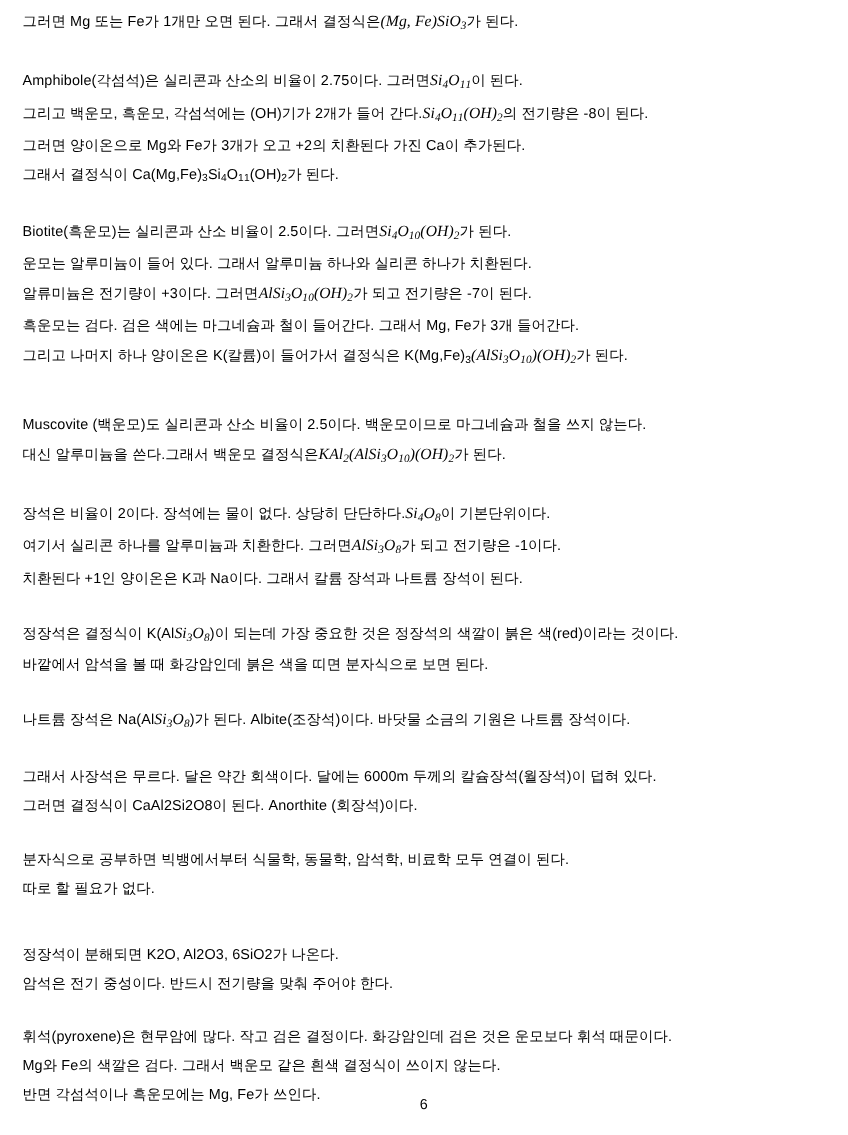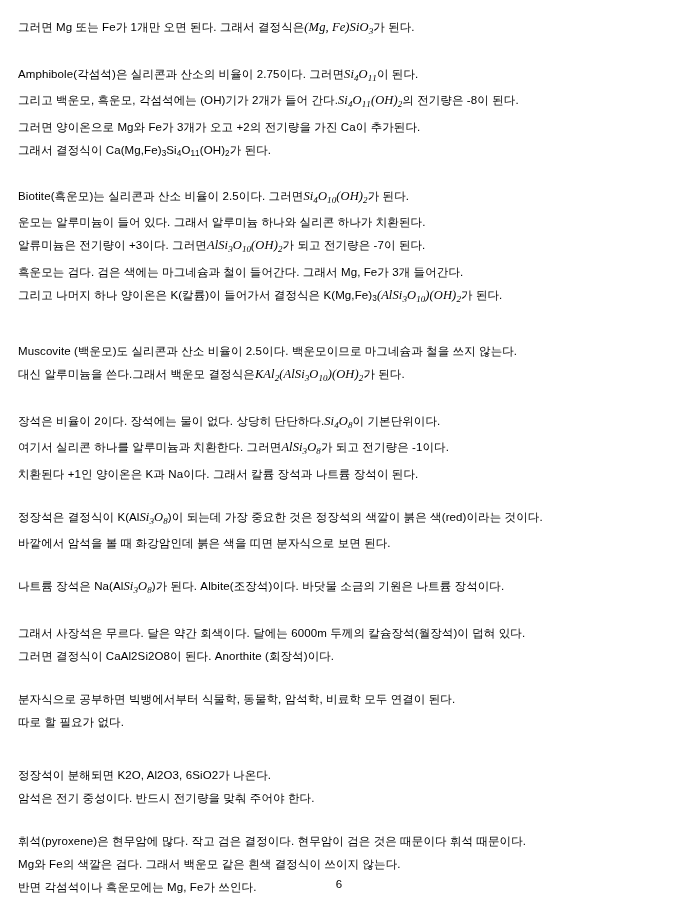--- a/index.html
+++ b/index.html
@@ -13,21 +13,21 @@
     font-family: "Liberation Sans", sans-serif;
     color: #000000;
     position: relative;
     overflow: hidden;
   }
   .page {
     position: relative;
     width: 678px;
     height: 908px;
     box-sizing: border-box;
-    padding: 16px 18px 0 18px;
+    padding: 6px 18px 0 18px;
   }
   .line {
     font-size: 11.5px;
     line-height: 23px;
     white-space: nowrap;
     letter-spacing: 0.1px;
   }
   .gap-md { height: 20px; }
   .gap-lg { height: 30px; }
   .sub { font-size: 8.2px; vertical-align: -2px; }
@@ -52,21 +52,21 @@
 </style>
 </head>
 <body>
 
 <div class="page">
   <div id="body-text">
       <div class="line">그러면 Mg 또는 Fe가 1개만 오면 된다. 그래서 결정식은<span class="ital">(Mg, Fe)SiO<span class="sub">3</span></span>가 된다.</div>
       <div class="gap-md"></div>
       <div class="line">Amphibole(각섬석)은 실리콘과 산소의 비율이 2.75이다. 그러면<span class="ital">Si<span class="sub">4</span>O<span class="sub">1</span><span class="sub">1</span></span>이 된다.</div>
       <div class="line">그리고 백운모, 흑운모, 각섬석에는 (OH)기가 2개가 들어 간다.<span class="ital">Si<span class="sub">4</span>O<span class="sub">1</span><span class="sub">1</span>(OH)<span class="sub">2</span></span>의 전기량은 -8이 된다.</div>
-      <div class="line">그러면 양이온으로 Mg와 Fe가 3개가 오고 +2의 전기량을 가진 Ca이 추가된다.</div>
+      <div class="line">그러면 양이온으로 Mg와 Fe가 3개가 오고 +2의 치환된다 가진 Ca이 추가된다.</div>
       <div class="line">그래서 결정식이  Ca(Mg,Fe)<span class="sub">3</span>Si<span class="sub">4</span>O<span class="sub">1</span><span class="sub">1</span>(OH)<span class="sub">2</span>가 된다.</div>
       <div class="gap-md"></div>
       <div class="line">Biotite(흑운모)는 실리콘과 산소 비율이 2.5이다. 그러면<span class="ital">Si<span class="sub">4</span>O<span class="sub">1</span><span class="sub">0</span>(OH)<span class="sub">2</span></span>가 된다.</div>
       <div class="line">운모는 알루미늄이 들어 있다. 그래서 알루미늄 하나와 실리콘 하나가 치환된다.</div>
       <div class="line">알류미늄은 전기량이 +3이다.  그러면<span class="ital">AlSi<span class="sub">3</span>O<span class="sub">1</span><span class="sub">0</span>(OH)<span class="sub">2</span></span>가 되고 전기량은 -7이 된다.</div>
       <div class="line">흑운모는 검다. 검은 색에는 마그네슘과 철이 들어간다. 그래서 Mg, Fe가 3개 들어간다.</div>
       <div class="line">그리고 나머지 하나 양이온은 K(칼륨)이 들어가서 결정식은 K(Mg,Fe)<span class="sub">3</span><span class="ital">(AlSi<span class="sub">3</span>O<span class="sub">1</span><span class="sub">0</span>)(OH)<span class="sub">2</span></span>가 된다.</div>
       <div class="gap-lg"></div>
       <div class="line">Muscovite (백운모)도 실리콘과 산소 비율이 2.5이다. 백운모이므로 마그네슘과 철을 쓰지 않는다.</div>
       <div class="line">대신 알루미늄을 쓴다.그래서 백운모 결정식은<span class="ital">KAl<span class="sub">2</span>(AlSi<span class="sub">3</span>O<span class="sub">1</span><span class="sub">0</span>)(OH)<span class="sub">2</span></span>가 된다.</div>
@@ -82,18 +82,18 @@
       <div class="gap-md"></div>
       <div class="line">그래서 사장석은 무르다. 달은 약간 회색이다. 달에는 6000m 두께의 칼슘장석(월장석)이 덥혀 있다.</div>
       <div class="line">그러면 결정식이 CaAl2Si2O8이 된다. Anorthite (회장석)이다.</div>
       <div class="gap-md"></div>
       <div class="line">분자식으로 공부하면 빅뱅에서부터 식물학, 동물학, 암석학, 비료학 모두 연결이 된다.</div>
       <div class="line">따로 할 필요가 없다.</div>
       <div class="gap-lg"></div>
       <div class="line">정장석이 분해되면 K2O, Al2O3, 6SiO2가 나온다.</div>
       <div class="line">암석은 전기 중성이다. 반드시 전기량을 맞춰 주어야 한다.</div>
       <div class="gap-md"></div>
-      <div class="line">휘석(pyroxene)은 현무암에 많다. 작고 검은 결정이다. 현무암이 검은 것은 때문이다 휘석 때문이다.</div>
+      <div class="line">휘석(pyroxene)은 현무암에 많다. 작고 검은 결정이다. 화강암인데 검은 것은 운모보다 휘석 때문이다.</div>
       <div class="line">Mg와 Fe의 색깔은 검다. 그래서 백운모 같은 흰색 결정식이 쓰이지 않는다.</div>
       <div class="line">반면 각섬석이나 흑운모에는 Mg, Fe가 쓰인다.</div>
     </div>
   <div class="pagenum">6</div>
 </div>
 
 </body></html>

